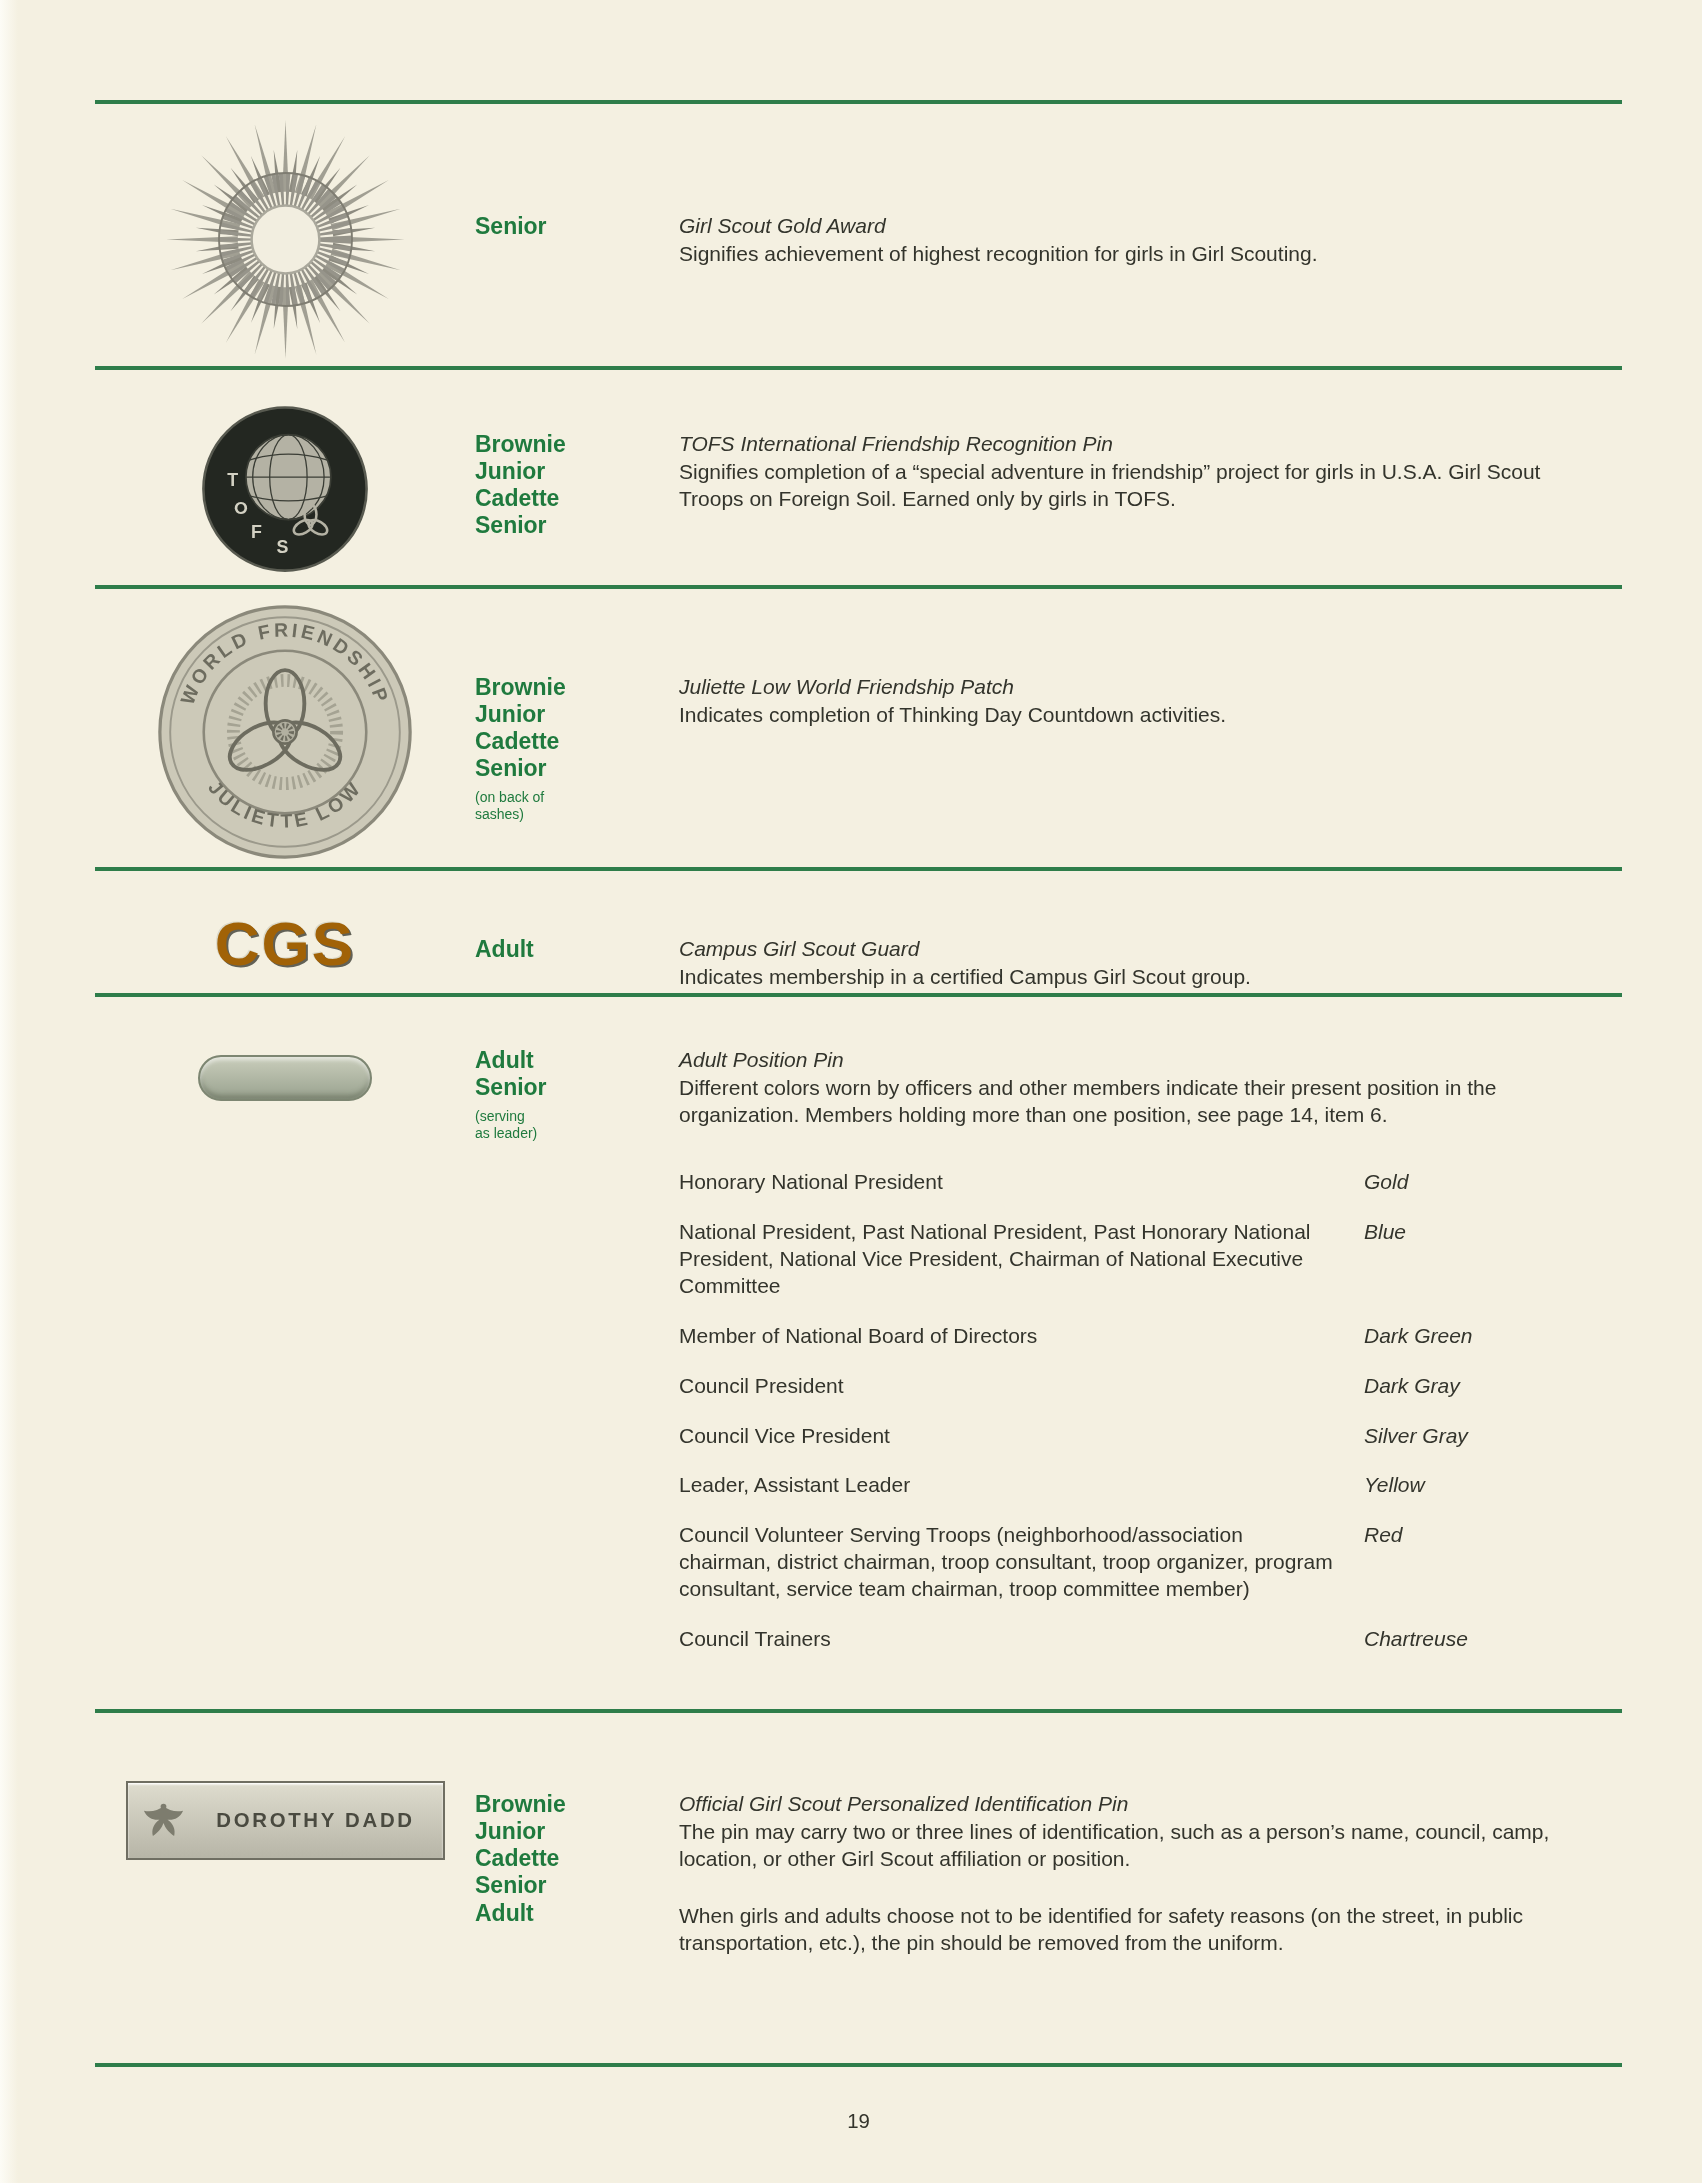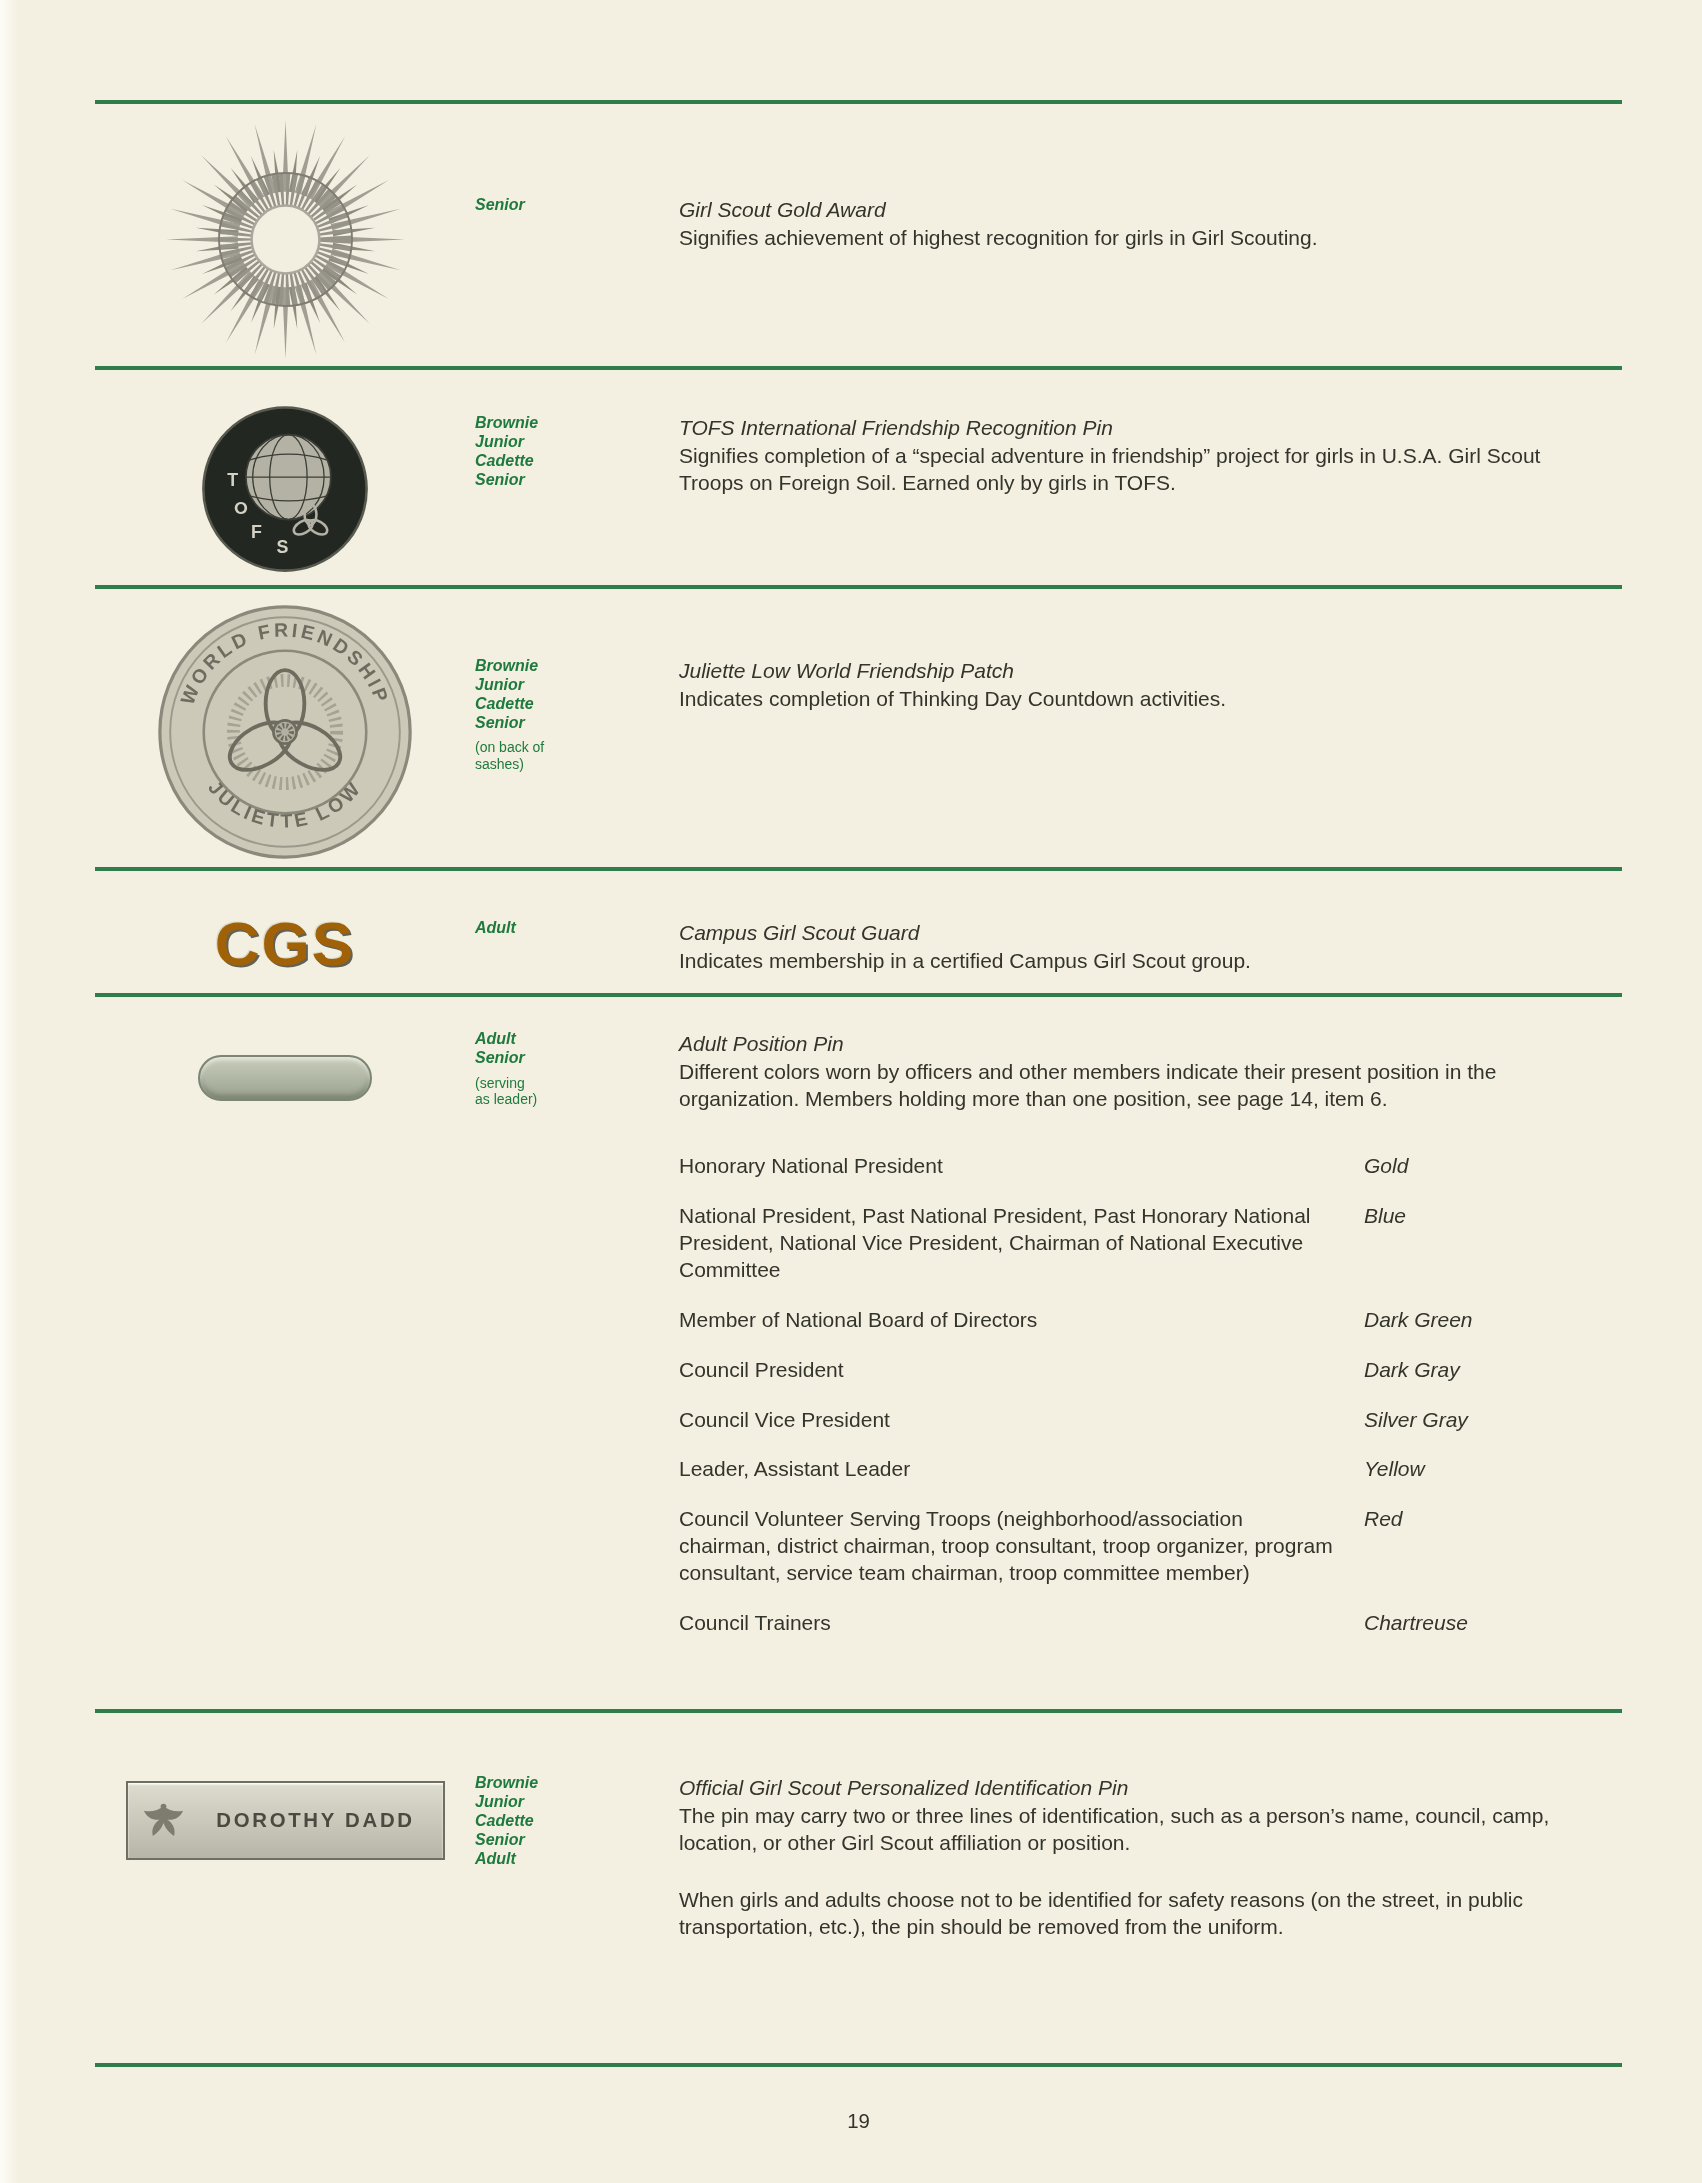--- a/index.html
+++ b/index.html
@@ -11,25 +11,25 @@
     position:relative;
     overflow:hidden;
   }
   .scan-edge{position:absolute;left:0;top:0;width:17.6px;height:100%;background:linear-gradient(90deg,#fdfcf6,#f4f0e1);}
   .content{position:absolute;left:95px;top:100px;width:1527px;}
   .row{box-sizing:border-box;border-top:4.1px solid #2e7d4a;display:flex;}
   .end-rule{border-top:4.1px solid #2e7d4a;height:0;}
   .r1{height:266px;} .r2{height:219px;} .r3{height:282px;} .r4{height:126px;} .r5{height:716px;} .r6{height:354px;}
   .col-icon{width:380px;box-sizing:border-box;display:flex;justify-content:center;align-items:flex-start;flex:0 0 auto;}
   .col-label{width:204px;box-sizing:border-box;flex:0 0 auto;}
-  .col-desc{flex:1 1 auto;box-sizing:border-box;padding-right:13.6px;}
+  .col-desc{flex:1 1 auto;box-sizing:border-box;padding-right:13.6px;margin-top:16px;}
   .pt15{padding-top:10.2px;} .pt20{padding-top:13.6px;} .pt48{padding-top:33px;} .pt50{padding-top:34px;}
   .pt55{padding-top:37px;} .pt65{padding-top:44px;} .pt70{padding-top:48px;} .pt85{padding-top:58px;}
   .pt90{padding-top:61px;} .pt100{padding-top:68px;} .pt135{padding-top:92px;}
-  .levels{font-size:16px;font-weight:bold;font-style:italic;color:#1f7a3e;line-height:1.18;white-space:pre-line;}
+  .levels{font-size:23px;font-weight:bold;color:#1f7a3e;line-height:1.18;white-space:pre-line;margin-top:17px;}
   .note{font-size:14px;color:#1f7a3e;line-height:1.18;white-space:pre-line;margin-top:6.8px;}
   .title{font-size:21px;font-style:italic;line-height:1.32;}
   .desc{font-size:21px;line-height:1.32;}
   .desc + .desc{margin-top:28.5px;}
   .pos-table{margin-top:39px;}
   .pos-row{display:flex;margin-bottom:22.4px;font-size:21px;line-height:1.3;}
   .pos-name{width:685px;padding-right:27px;box-sizing:border-box;}
   .pos-color{flex:1;font-style:italic;}
   .page-number{margin-top:43px;text-align:center;font-size:20.4px;font-weight:normal;}
   

